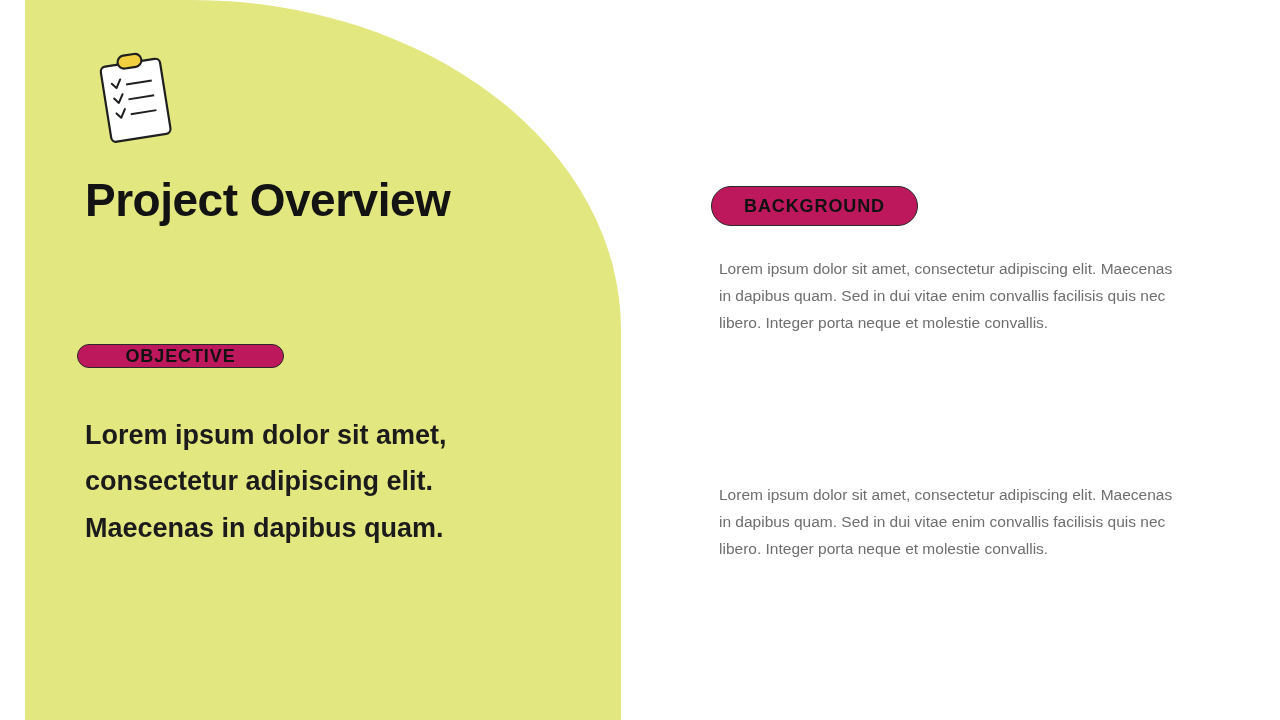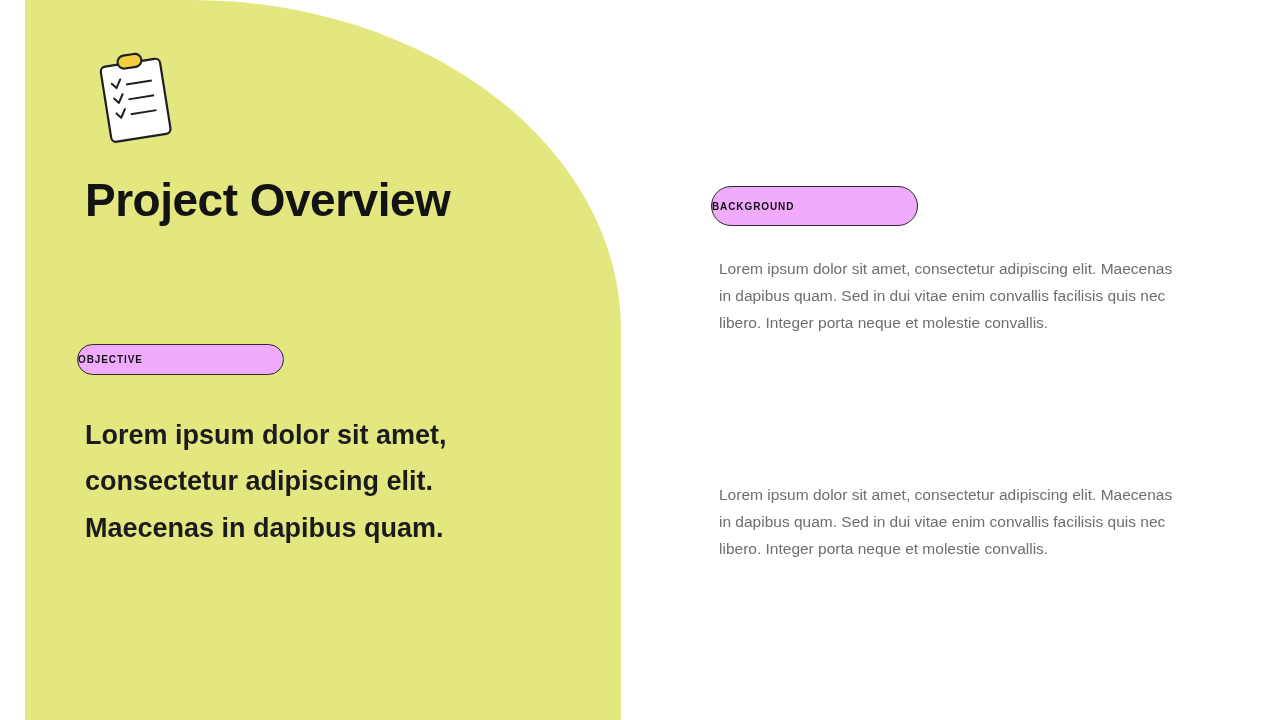--- a/index.html
+++ b/index.html
@@ -54,37 +54,37 @@
     color: #131313;
     letter-spacing: -0.5px;
     line-height: 1.1;
     white-space: nowrap;
   }
 
   
   .chip {
     position: absolute;
     box-sizing: border-box;
-    background: #f0abfc;
+    background: #be185d;
     border: 1.6px solid #2a2a2a;
     border-radius: 28px;
     display: flex;
     align-items: center;
-    justify-content: flex-start;
-    font-size: 10px;
+    justify-content: center;
+    font-size: 18px;
     font-weight: bold;
     letter-spacing: 0.9px;
     color: #111111;
   }
 
   .chip-objective {
     left: 52px;
     top: 344px;
     width: 207px;
-    height: 31px;
+    height: 24px;
   }
 
   .chip-background {
     left: 686px;
     top: 186px;
     width: 207px;
     height: 40px;
   }
 
   .chip-value {

